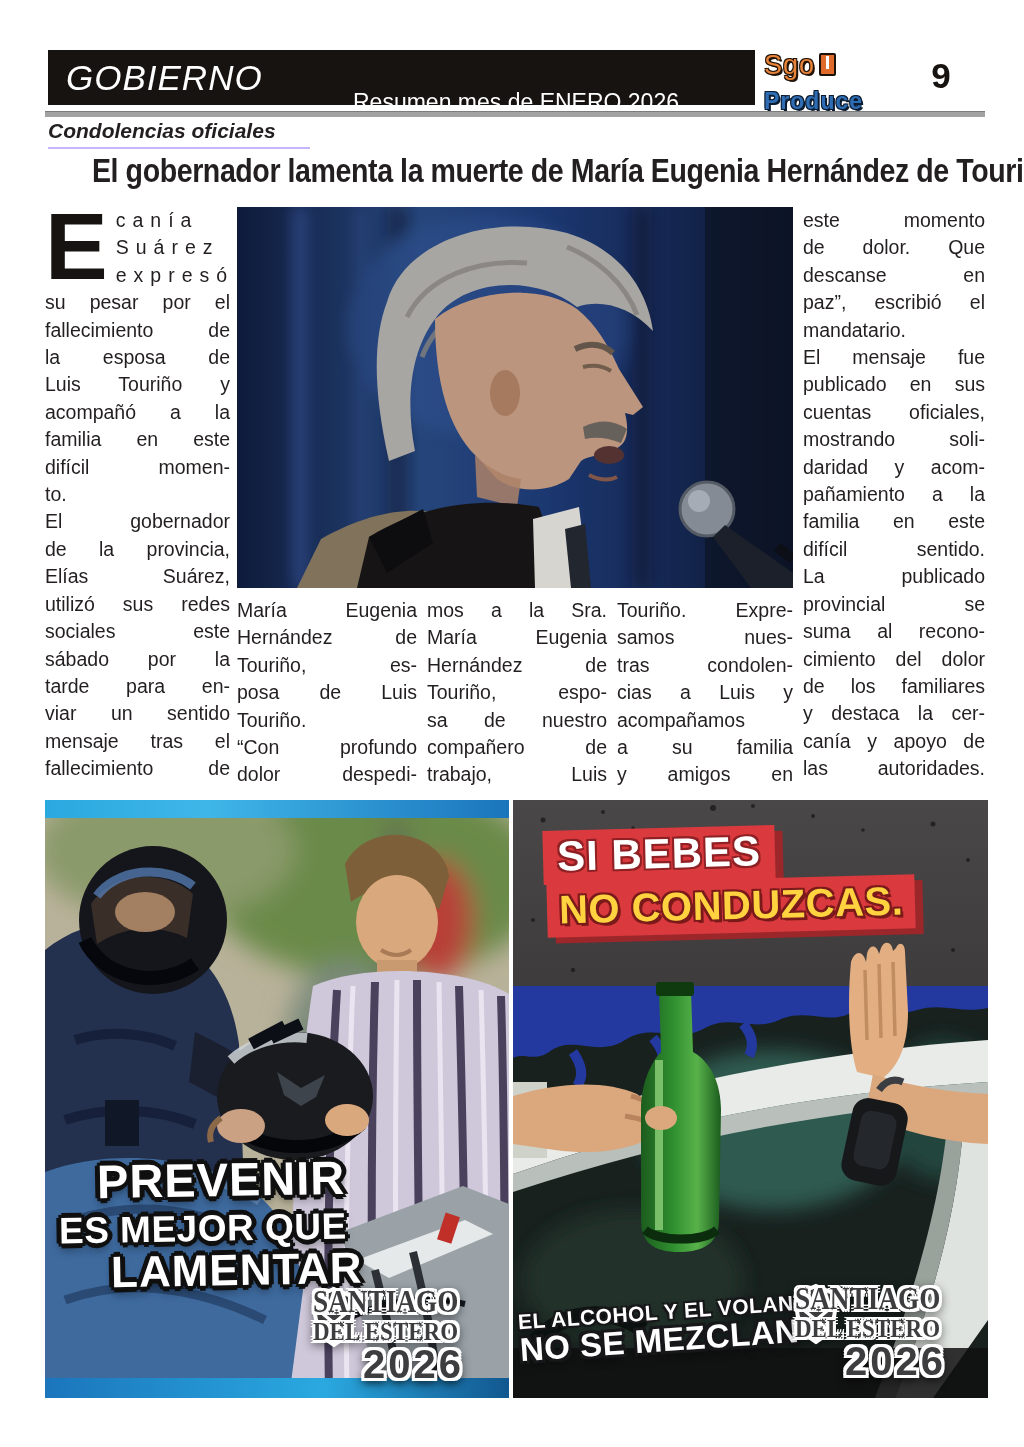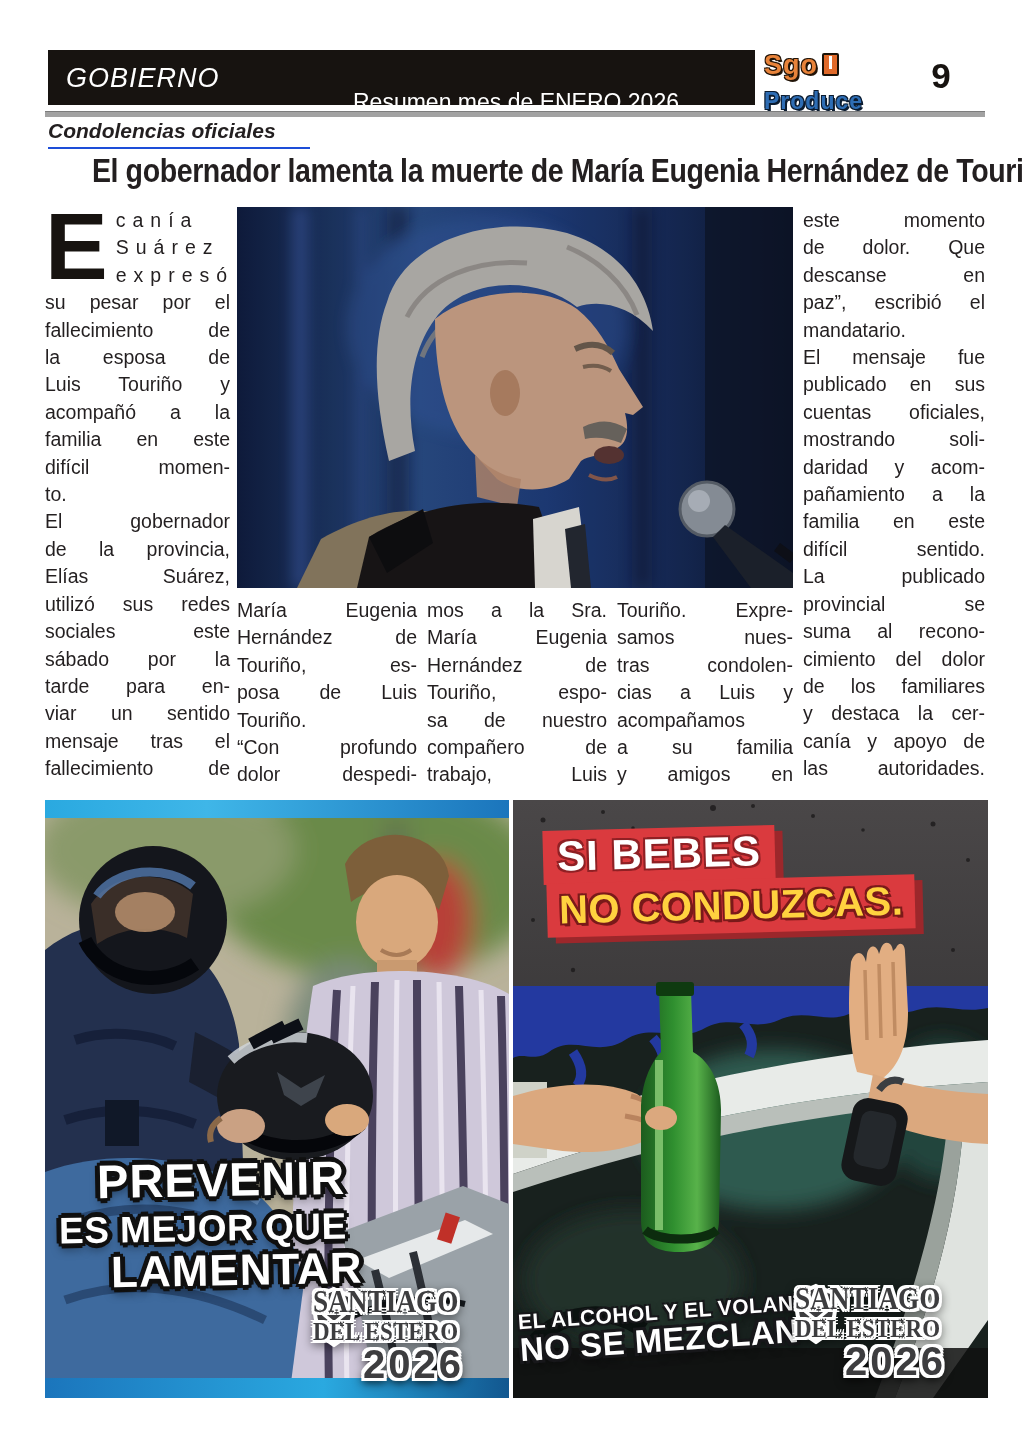--- a/index.html
+++ b/index.html
@@ -2,38 +2,38 @@
 <html><head>
 <meta charset="utf-8">
 <style>
   html,body{margin:0;padding:0;background:#ffffff;}
   .page{position:relative;width:1024px;height:1447px;background:#ffffff;overflow:hidden;
         font-family:"Liberation Sans",sans-serif;color:#231f20;}
 
   
   .masthead-bar{position:absolute;left:48px;top:50px;width:707px;height:55px;background:#171310;}
   .section-label{position:absolute;left:18px;top:50%;transform:translateY(-50%);
-                 color:#fff;font-style:italic;font-size:27px;letter-spacing:1px;}
+                 color:#fff;font-style:italic;font-size:35px;letter-spacing:1px;}
   .edition-title{position:absolute;left:305px;top:50%;transform:translateY(-50%);
                  color:#fff;font-size:23px;white-space:nowrap;margin-top:24px;}
   .brand-logo{position:absolute;left:764px;top:52px;width:150px;line-height:1;}
-  .brand-line1{font-weight:700;font-size:27px;color:#e8833a;letter-spacing:1px;
+  .brand-line1{font-weight:400;font-size:27px;color:#e8833a;letter-spacing:1px;
                text-shadow:-1px -1px 0 #221408,1px -1px 0 #221408,-1px 1px 0 #221408,1px 1px 0 #221408,2px 2px 0 #221408;}
   .brand-icon{display:inline-block;width:13px;height:19px;margin-left:4px;vertical-align:-2px;
               background:#e06a2a;border:2px solid #1a1208;border-radius:2px;position:relative;}
   .brand-icon::after{content:"";position:absolute;left:5px;top:1px;width:3px;height:13px;background:#fff;}
   .brand-line2{font-weight:700;font-size:23px;color:#2e6db4;letter-spacing:1px;margin-top:11px;
                text-shadow:-1px -1px 0 #0c1c30,1px -1px 0 #0c1c30,-1px 1px 0 #0c1c30,1px 1px 0 #0c1c30,2px 2px 0 #0c1c30;}
   .page-num{position:absolute;left:918px;top:56px;width:46px;text-align:center;
             font-size:35px;font-weight:700;color:#171310;}
   .rule{position:absolute;left:45px;top:111px;width:940px;height:5px;background:#a2a2a2;border-top:1px solid #7c7c7c;}
 
   
   .kicker{position:absolute;left:48px;top:119px;font-size:21px;font-weight:700;font-style:italic;
-          padding:0 34px 4px 0;border-bottom:2px solid #1d4ed8;}
+          padding:0 34px 4px 0;border-bottom:2px solid #c4b5fd;}
   .headline{position:absolute;left:0;top:151px;width:1024px;text-align:center;}
   .headline span{display:inline-block;font-size:34px;font-weight:700;letter-spacing:-0.5px;
                  transform:scaleX(0.84);transform-origin:center;white-space:nowrap;}
 
   
   .col{position:absolute;font-size:19.5px;}
   .tline{line-height:27.4px;text-align:justify;text-align-last:justify;-moz-text-align-last:justify;white-space:nowrap;overflow:visible;}
   .col1{left:45px;top:207px;width:185px;}
   .col2{left:237px;top:597px;width:180px;}
   .col3{left:427px;top:597px;width:180px;}

